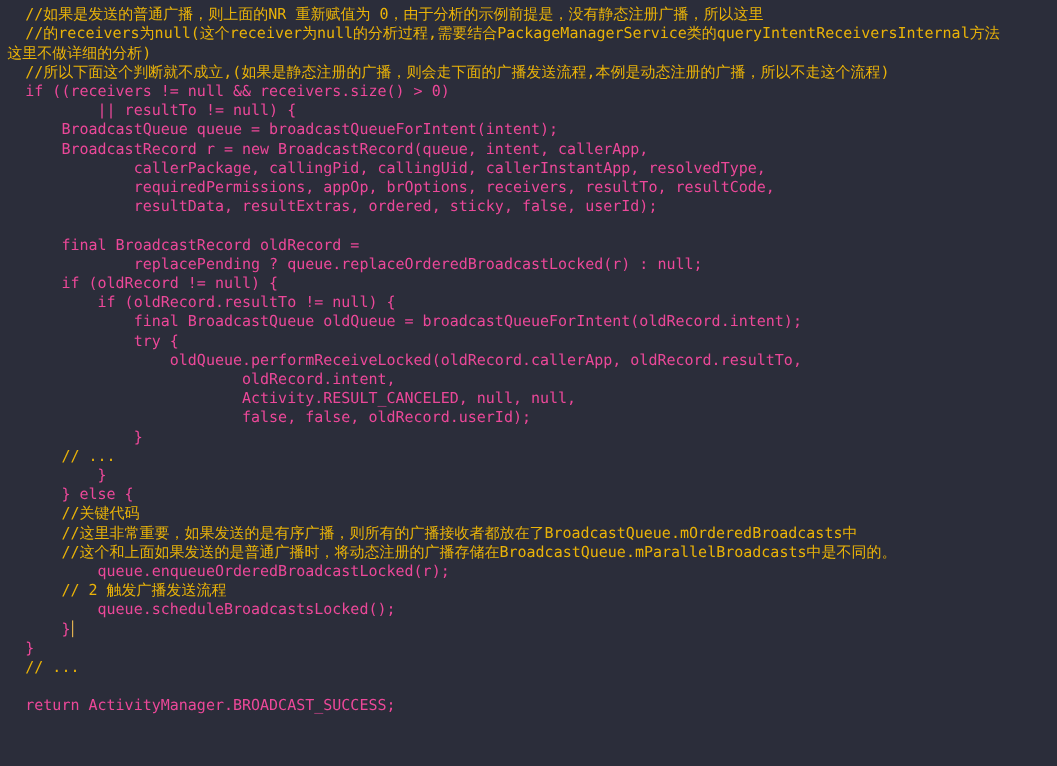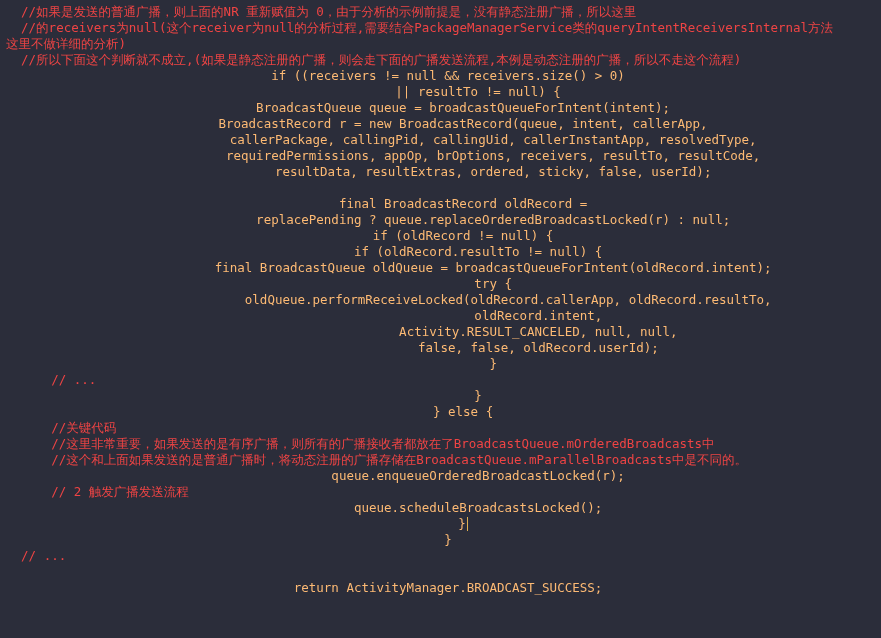--- a/index.html
+++ b/index.html
@@ -15,22 +15,22 @@
     color: #c8ccd4;
   }
   .editor {
     white-space: pre;
     padding: 4px 6px;
   }
   .code-line {
     display: block;
     min-height: 16px;
   }
-  .comment { color: #ef4444; }
-  .text    { color: #fdba74; text-align: center; }
+  .comment { color: #eab308; }
+  .text    { color: #ec4899; }
   .cursor {
     display: inline-block;
     width: 1px;
     height: 14px;
     background: #e0b050;
     vertical-align: text-bottom;
     margin-left: 1px;
   }
 </style>
 </head>

